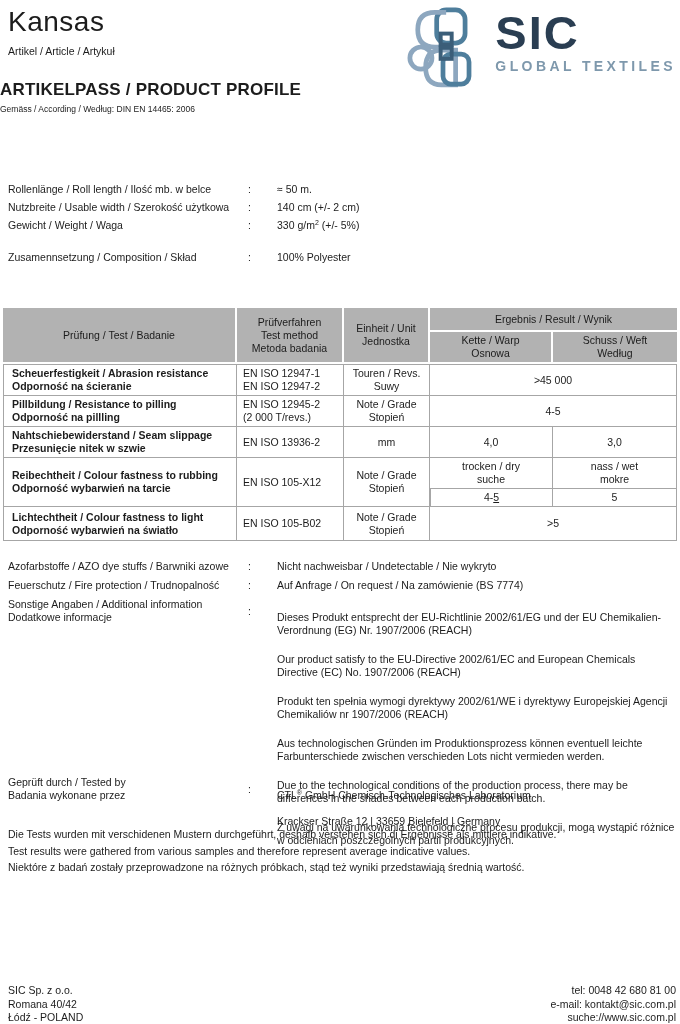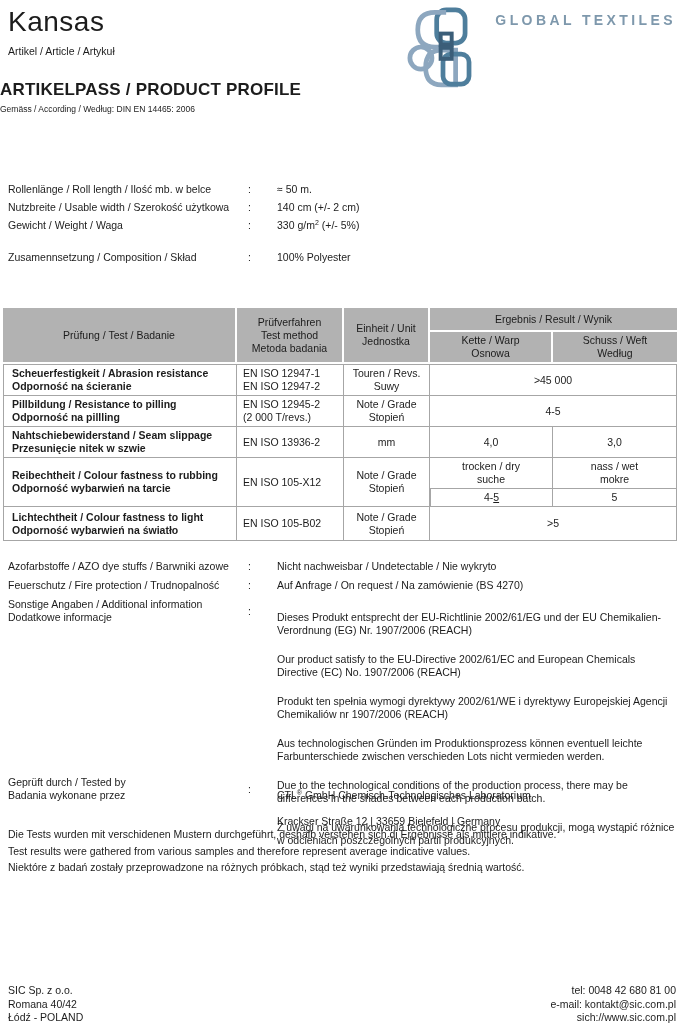--- a/index.html
+++ b/index.html
@@ -94,20 +94,21 @@
       <svg width="80" height="82" viewBox="0 0 96 104" fill="none">
         <rect x="40" y="5" width="36" height="42" rx="12" stroke="var(--logo-medium)" stroke-width="6"></rect>
         <path d="M52 8 H38 Q16 8 16 30 Q16 52 38 52 H52" stroke="var(--logo-light)" stroke-width="6"></path>
         <circle cx="20" cy="66" r="14" stroke="var(--logo-light)" stroke-width="6"></circle>
         <path d="M64 56 H46 Q26 56 26 78 Q26 100 46 100 H64 Z" stroke="var(--logo-light)" stroke-width="6"></path>
         <rect x="48" y="61" width="33" height="38" rx="10" stroke="var(--logo-medium)" stroke-width="6"></rect>
         <rect x="45" y="35" width="14" height="14" stroke="var(--logo-dark)" stroke-width="5"></rect>
         <rect x="45" y="53" width="14" height="14" stroke="var(--logo-dark)" stroke-width="5"></rect>
       </svg>
       <div class="logo-text-col">
+        <div class="logo-text">SIC</div>
         <div class="logo-tagline">GLOBAL TEXTILES</div>
       </div>
     </div>
   </div>
 
   <div class="doc-title-block">
     <div class="doc-title">ARTIKELPASS / PRODUCT PROFILE</div>
     <div class="doc-standard">Gemäss / According / Według: DIN EN 14465: 2006</div>
   </div>
 
@@ -226,21 +227,21 @@
           <div class="label">Azofarbstoffe / AZO dye stuffs / Barwniki azowe</div>
           <div class="sep">:</div>
         </div>
       <div class="value">Nicht nachweisbar / Undetectable / Nie wykryto</div>
     </div>
     <div class="info-row">
       <div class="label-group">
           <div class="label">Feuerschutz / Fire protection / Trudnopalność</div>
           <div class="sep">:</div>
         </div>
-      <div class="value">Auf Anfrage / On request / Na zamówienie (BS 4270)</div>
+      <div class="value">Auf Anfrage / On request / Na zamówienie (BS 7774)</div>
     </div>
     <div class="info-row">
       <div class="label-group">
           <div class="label">Sonstige Angaben / Additional information
 Dodatkowe informacje</div>
           <div class="sep">:</div>
         </div>
       <div class="value paras">
         <p>Dieses Produkt entsprecht der EU-Richtlinie 2002/61/EG und der EU Chemikalien-Verordnung (EG) Nr. 1907/2006 (REACH)</p>
         <p>Our product satisfy to the EU-Directive 2002/61/EC and European Chemicals Directive (EC) No. 1907/2006 (REACH)</p>
@@ -274,17 +275,17 @@
 
   <div class="footer">
     <div class="left">
       <div>SIC Sp. z o.o.</div>
       <div>Romana 40/42</div>
       <div>Łódź - POLAND</div>
     </div>
     <div class="right">
       <div>tel: 0048 42 680 81 00</div>
       <div>e-mail: kontakt@sic.com.pl</div>
-      <div>sich://www.sic.com.pl</div>
+      <div>suche://www.sic.com.pl</div>
     </div>
   </div>
 
 </div>
 
 </body></html>

